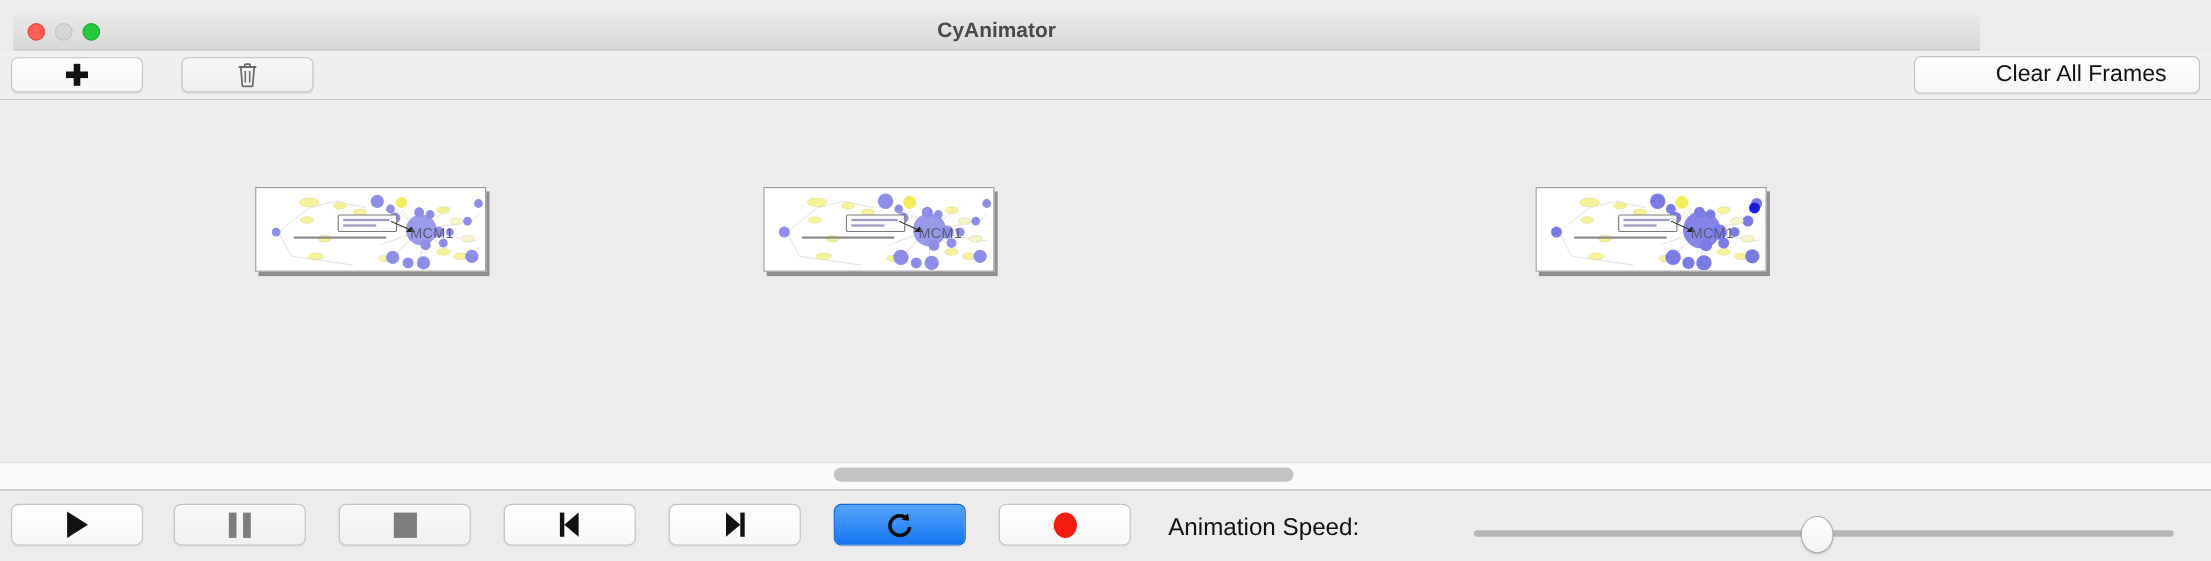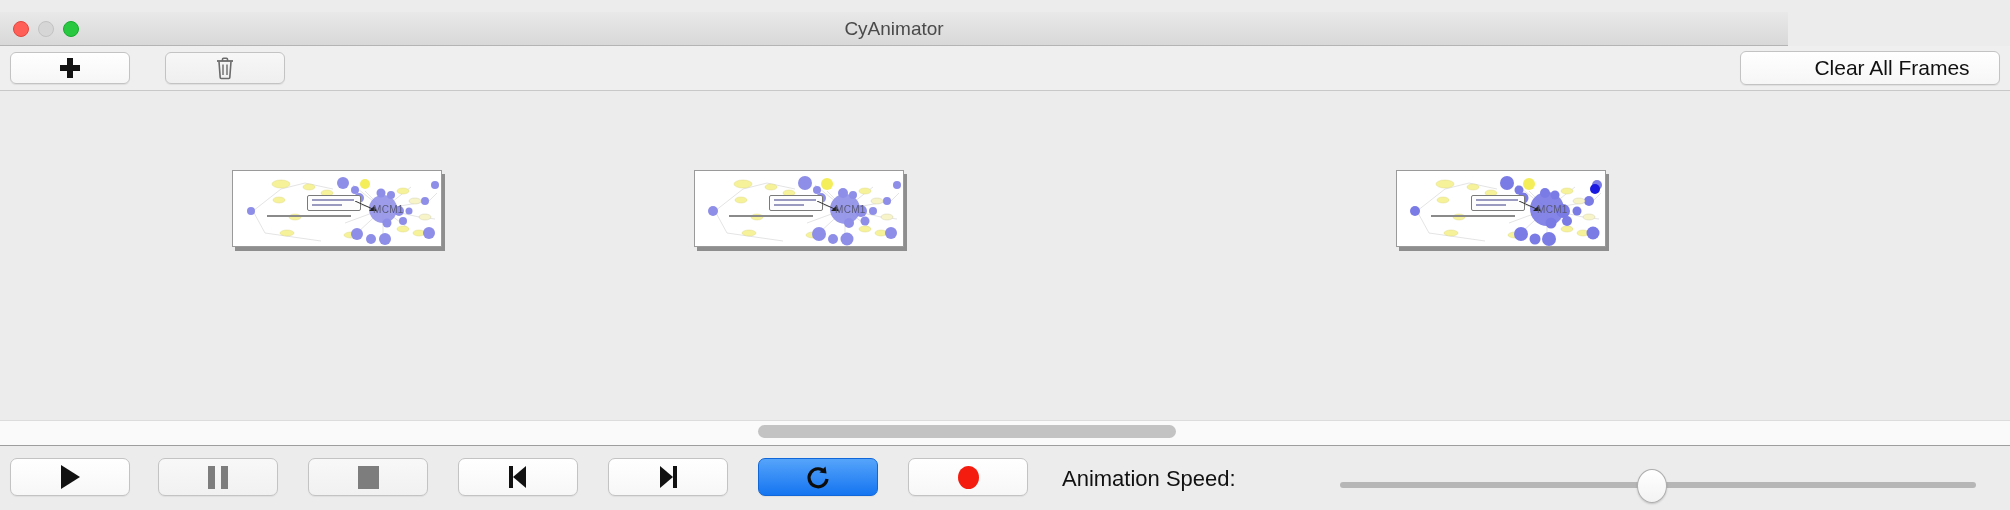--- a/index.html
+++ b/index.html
@@ -40,23 +40,24 @@
     position: absolute; top: 0; width: 3px; height: 11px; background: #1e1e1e;
   }
   .bg-arrow {
     position: absolute; top: 1px; width: 14px; height: 10px;
     border-top: 3px solid #9a9a9a;
     transform: skewX(-32deg);
   }
 
   
   .titlebar {
-    position: absolute; left: 0; top: 12px; width: 1788px; height: 33px;
+    position: absolute; left: 12px; top: 12px; width: 1788px; height: 33px;
     background: linear-gradient(#e9e9e9, #d8d8d8);
     border-bottom: 1px solid #b4b4b4;
+    font-weight: bold;
   }
   .traffic {
     position: absolute; top: 9px; display: flex; gap: 9px; left: 13px;
   }
   .tl-dot {
     width: 16px; height: 16px; border-radius: 50%;
     box-sizing: border-box;
   }
   .tl-close { background: #ff5f57; border: 1px solid #e2463e; }
   .tl-min   { background: #d6d6d6; border: 1px solid #c2c2c2; }
@@ -108,21 +109,21 @@
     position: absolute;
     width: 208px; height: 75px;
     background: #ffffff;
     border: 1px solid #9a9a9a;
     box-shadow: 3px 4px 0 0 #8e8e8e;
     overflow: hidden;
   }
   .frame .net { position: absolute; inset: 0; }
   .frame .hub-label {
     position: absolute;
-    font-size: 10px; color: #5a5a78; letter-spacing: .3px;
+    font-size: 13px; color: #5a5a78; letter-spacing: .3px;
   }
   .note-box {
     position: absolute;
     background: #fdfdfd;
     border: 1px solid #7a7a7a;
     border-radius: 2px;
   }
   .note-line {
     position: absolute; height: 2px; background: #9a9ac0;
   }

